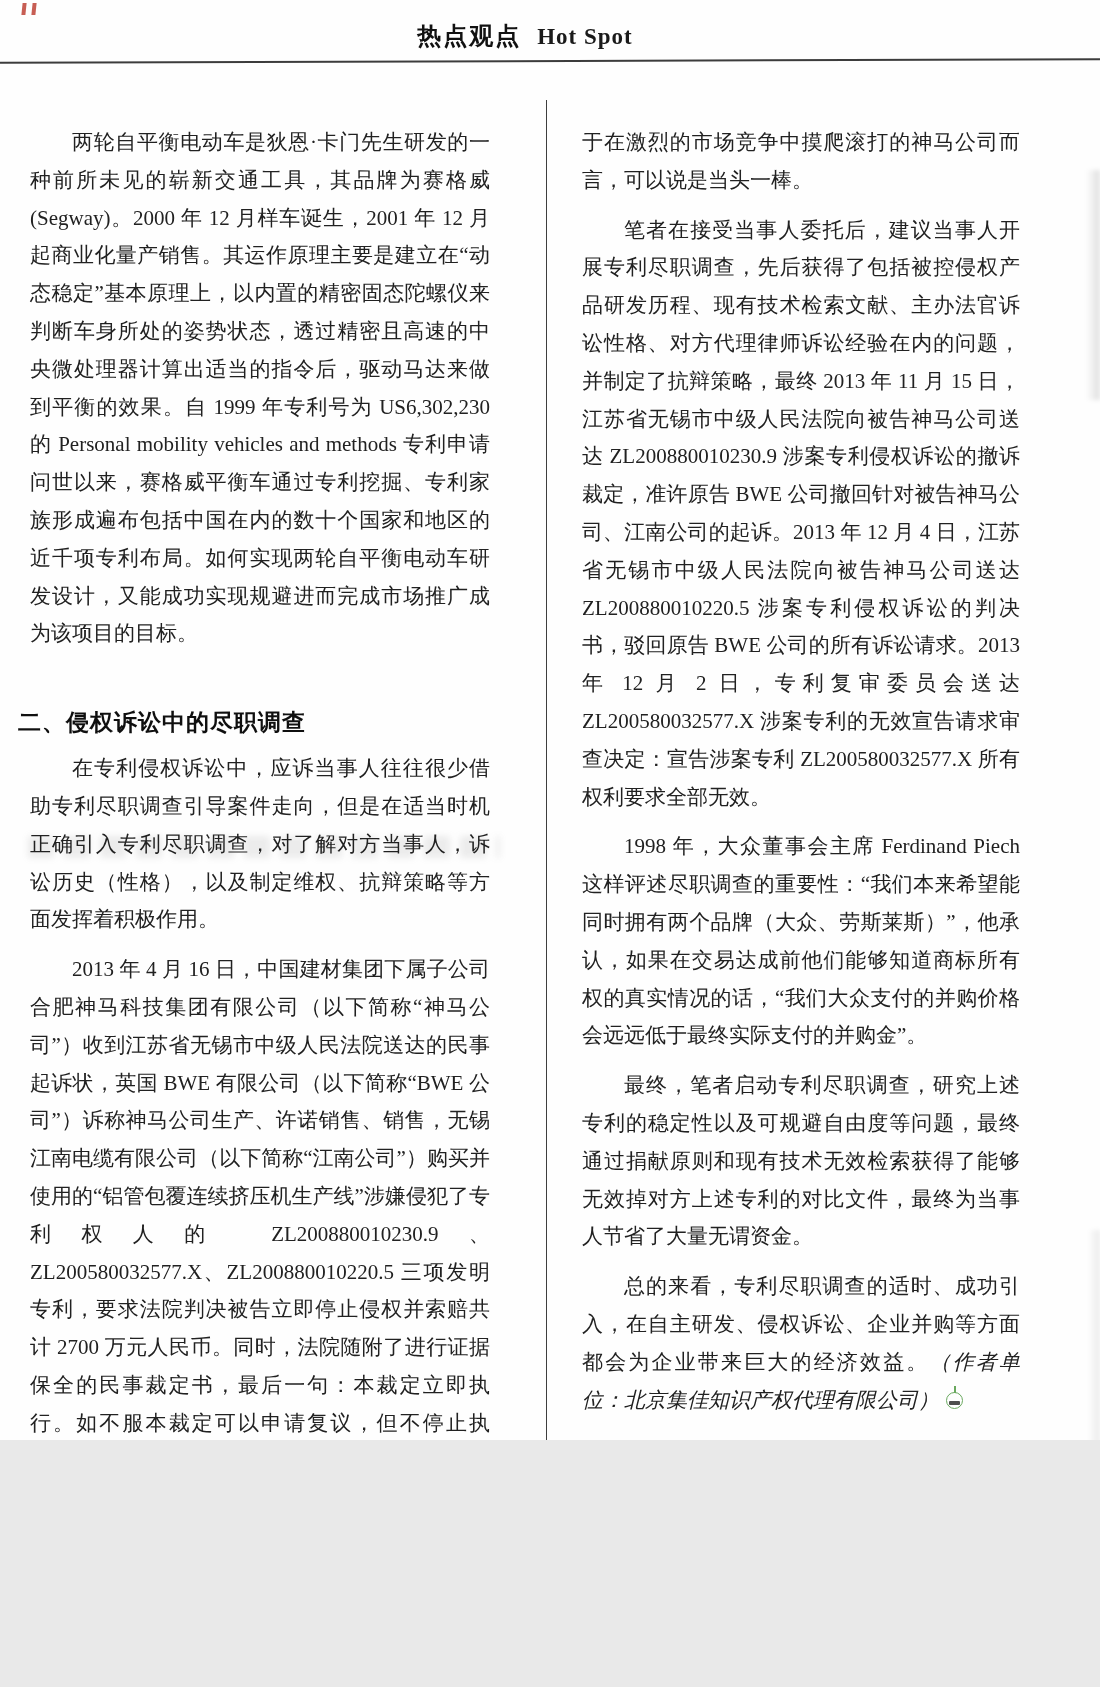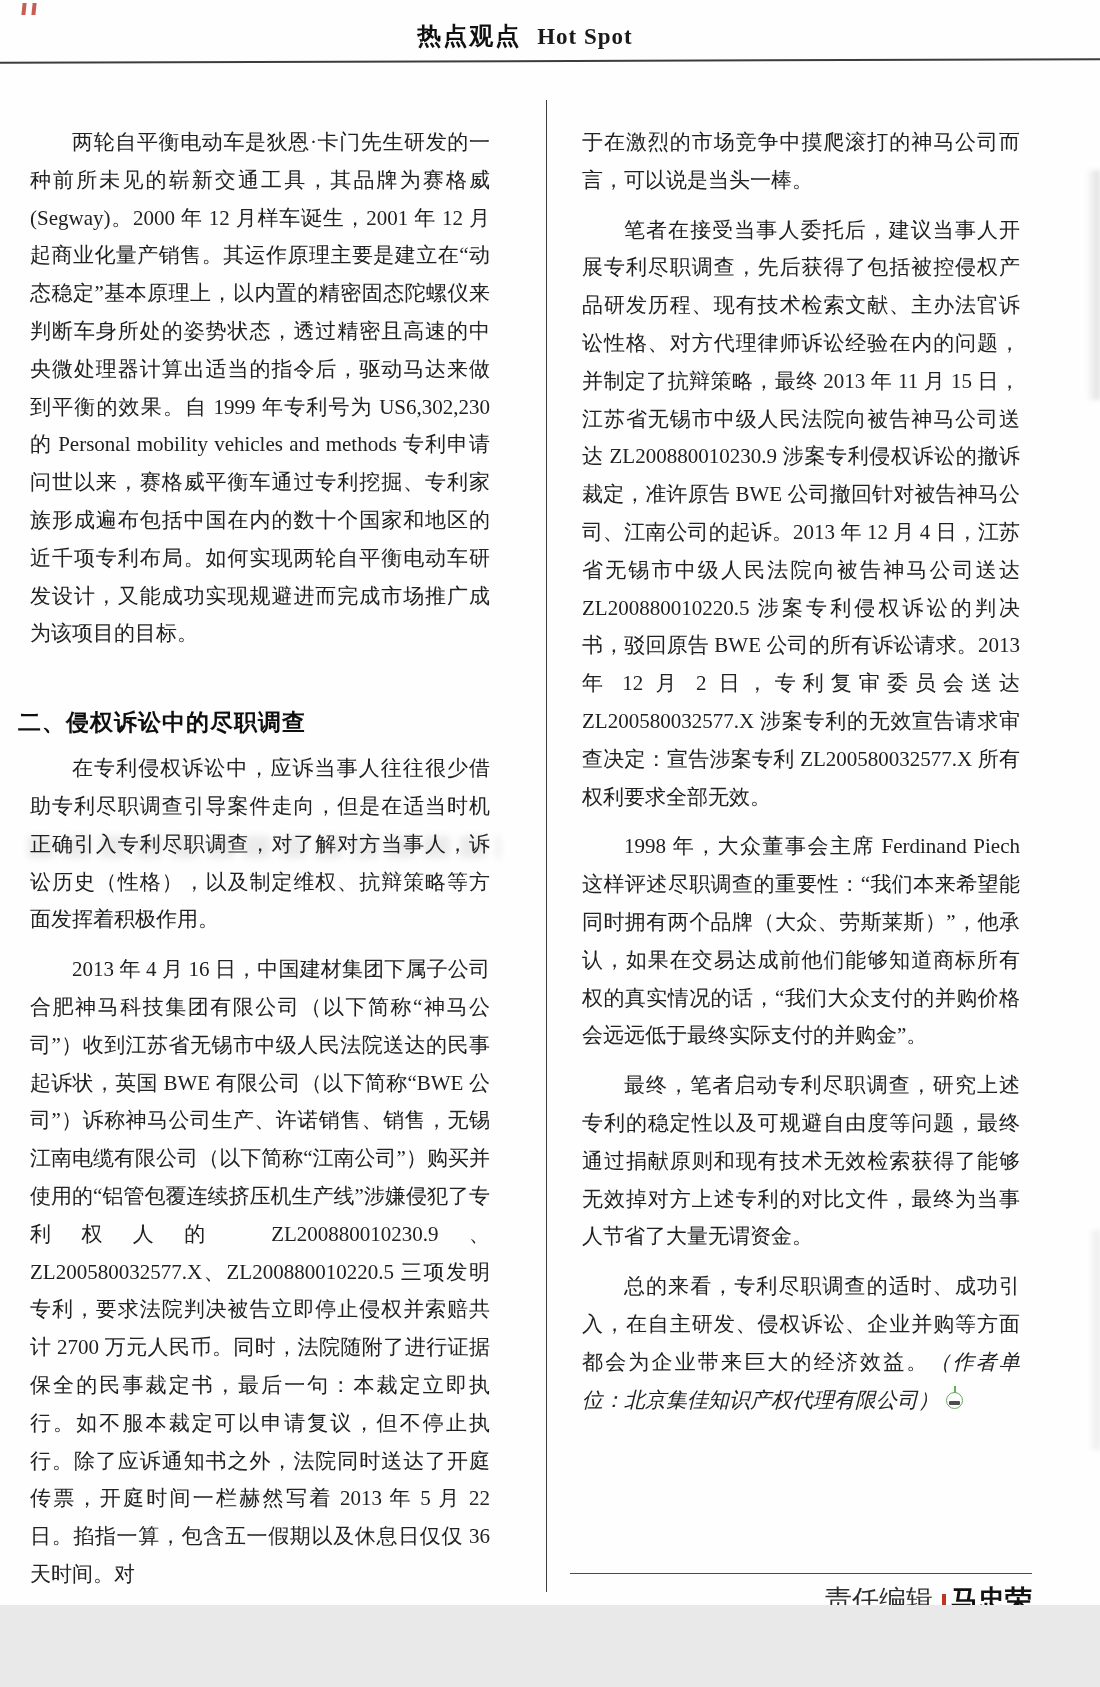--- a/index.html
+++ b/index.html
@@ -1,18 +1,18 @@
 <!DOCTYPE html>
 <html style="--accent: #b93629; --green: #69a85e;"><head>
 <meta charset="utf-8">
 <style>
   html,body{margin:0;padding:0;background:#e9e9e9;}
   .page{
     position:relative;
-    width:1100px;height:1605px;
+    width:1100px;height:1440px;
     margin:0 auto;
     background:#fefefe;
     overflow:hidden;
     font-family:"Liberation Serif","DejaVu Serif",serif;
     color:#222;
   }
   
   .hdr{position:absolute;top:20px;left:0;width:1100px;text-align:center;white-space:nowrap;transform:translateX(-25px);}
   .hdr .zh{font-family:"Liberation Sans","DejaVu Sans",sans-serif;font-weight:700;font-size:24px;letter-spacing:2px;color:#111;}
   .hdr .en{font-family:"Liberation Serif","DejaVu Serif",serif;font-weight:700;font-size:23px;margin-left:16px;color:#1a1a1a;letter-spacing:1px;}

